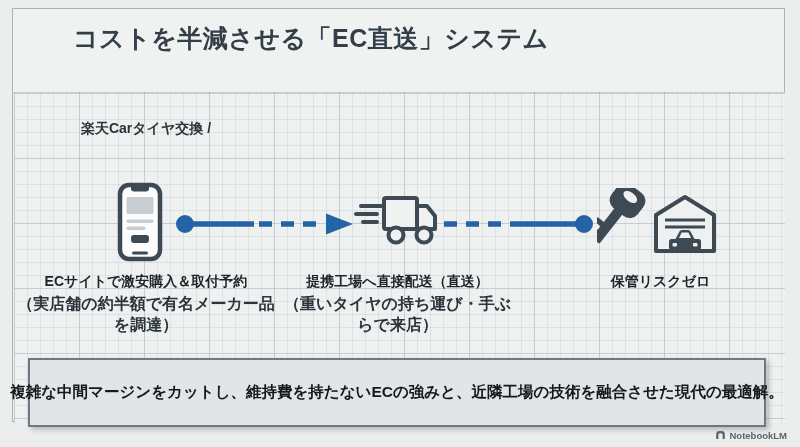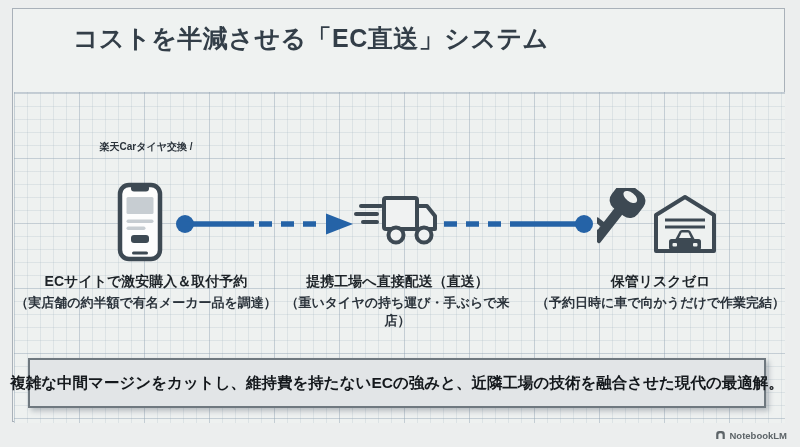--- a/index.html
+++ b/index.html
@@ -23,42 +23,42 @@
       repeating-linear-gradient(to bottom, rgba(140,158,175,0.30) 0 1px, transparent 1px 65px),
       repeating-linear-gradient(to right, rgba(151,168,183,0.20) 0 1px, transparent 1px 13px),
       repeating-linear-gradient(to bottom, rgba(151,168,183,0.20) 0 1px, transparent 1px 13px);
     border-top:1px solid rgba(140,158,175,0.45);
   }
   .page-title{
     position:absolute;left:32px;top:22px;
     font-size:25px;font-weight:bold;letter-spacing:0.5px;color:#333e48;margin-left:41px;
   }
   .app-label{
-    position:absolute;left:20px;top:137px;width:252px;
-    text-align:center;font-size:10px;font-weight:bold;line-height:19px;color:#2b333b;
+    position:absolute;left:20px;top:119px;width:252px;
+    text-align:center;font-size:14px;font-weight:bold;line-height:19px;color:#2b333b;
   }
   .icon{position:absolute;line-height:0;}
   .icon-phone{left:117px;top:182px;}
   .icon-truck{left:353px;top:191px;}
   .icon-key{left:597px;top:188px;}
   .icon-garage{left:652px;top:193px;}
   .connector-layer{position:absolute;left:0;top:0;width:800px;height:447px;pointer-events:none;}
   .step-heading{
     position:absolute;text-align:center;font-size:14px;font-weight:bold;color:#1d2328;
     top:273px;
   }
   .step-sub{
-    position:absolute;text-align:center;font-size:13px;font-weight:bold;color:#2b333b;
+    position:absolute;text-align:center;font-size:16px;font-weight:bold;color:#2b333b;
     top:294px;
   }
   .s1{left:15px;width:262px;}
   .s2{left:277px;width:241px;}
   .s3{left:533px;width:255px;}
   .summary-box{
-    position:absolute;left:28px;top:358px;width:738px;height:50px;box-sizing:border-box;
+    position:absolute;left:28px;top:358px;width:738px;height:69px;box-sizing:border-box;
     background:#e2e5e7;border:2.5px solid #6f787f;
     display:flex;align-items:center;justify-content:center;
     box-shadow:3px 3px 5px rgba(100,110,122,0.40);
   }
   .summary-text{
     font-size:15.5px;font-weight:bold;color:#14181c;white-space:nowrap;letter-spacing:0;
   }
   .footer{
     position:absolute;right:13px;top:427px;height:16px;
     display:flex;align-items:center;gap:3px;
@@ -144,21 +144,20 @@
     </svg>
   </span>
 
   <div class="step-heading s1">ECサイトで激安購入＆取付予約</div>
   <div class="step-sub s1">（実店舗の約半額で有名メーカー品を調達）</div>
 
   <div class="step-heading s2">提携工場へ直接配送（直送）</div>
   <div class="step-sub s2">（重いタイヤの持ち運び・手ぶらで来店）</div>
 
   <div class="step-heading s3">保管リスクゼロ</div>
-  <div class="step-sub s3">（予約日時に車で向かうだけで作業完結）</div>
 
   <div class="summary-box">
     <span class="summary-text">複雑な中間マージンをカットし、維持費を持たないECの強みと、近隣工場の技術を融合させた現代の最適解。</span>
   </div>
 
   <div class="footer">
     <span style="line-height:0;">
       <svg width="11" height="10" viewBox="0 0 11 10">
         <path d="M1.2 9 V4.2 Q1.2 1 4.4 1 h2.2 Q9.8 1 9.8 4.2 V9 H7.6 V4.8 Q7.6 3.2 6 3.2 H5 Q3.4 3.2 3.4 4.8 V9 Z" fill="#5d6468"></path>
       </svg>

